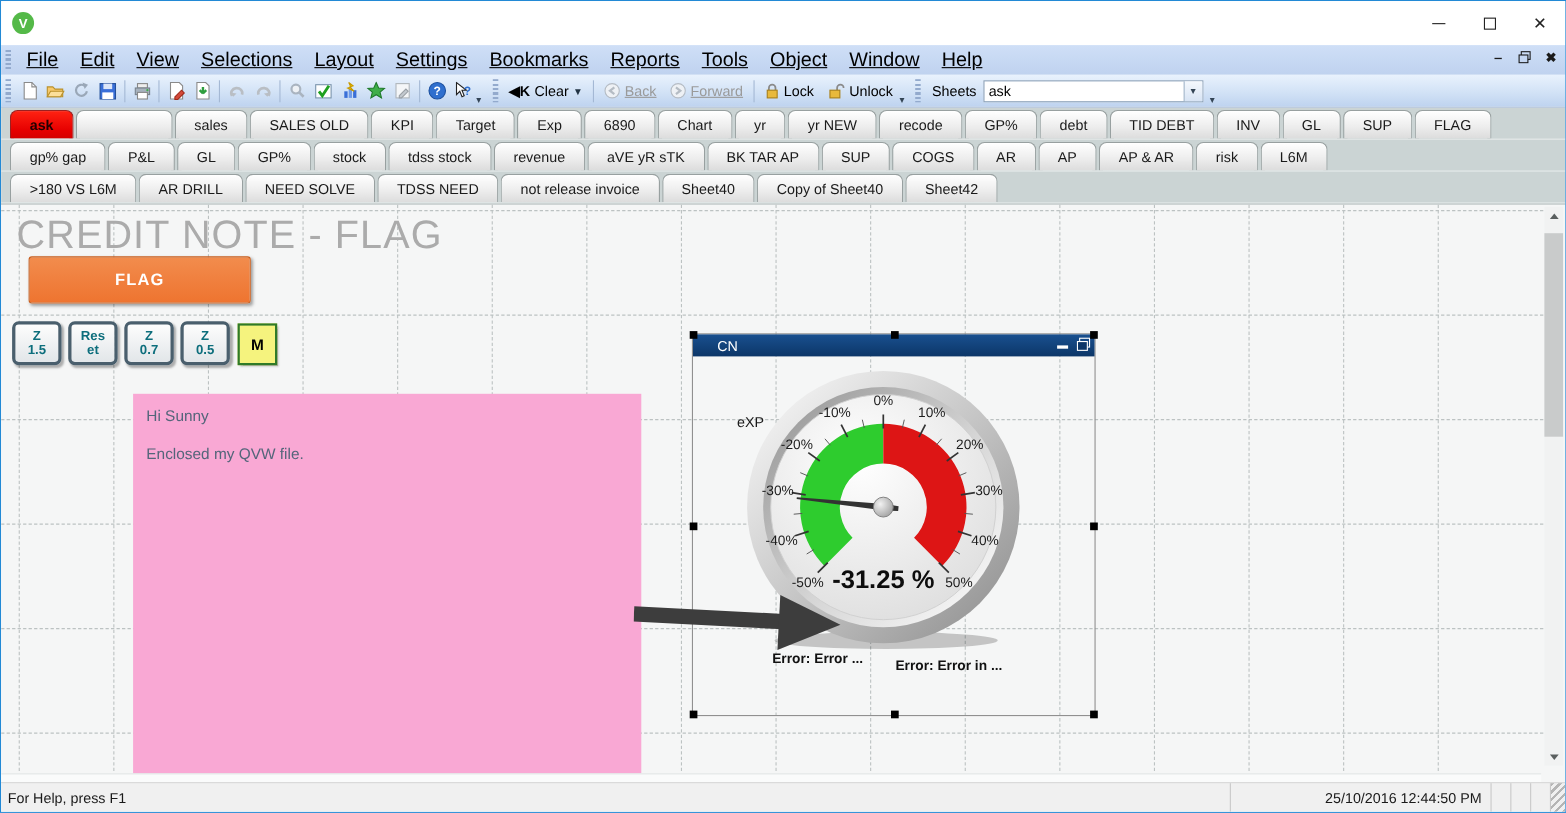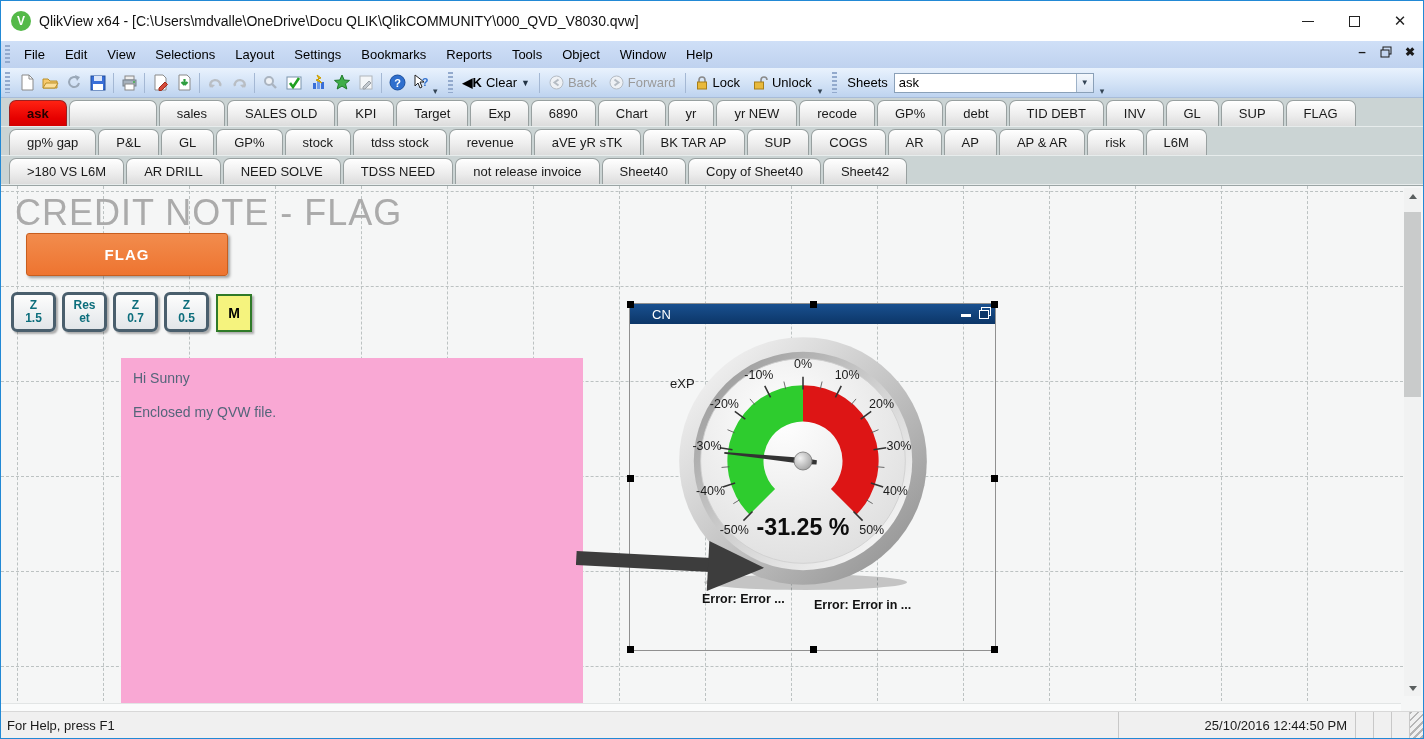--- a/index.html
+++ b/index.html
@@ -12,32 +12,32 @@
   .title-text { font-size:14px; color:#111; }
   .caption-btns { position:absolute; right:0; top:0; height:40px; display:flex; }
   .cap-btn { width:46px; height:40px; display:flex; align-items:center; justify-content:center; color:#222; font-size:15px; }
   .cap-btn .maxbox { width:11px; height:11px; border:1px solid #222; }
   .cap-btn .minline { width:12px; height:1px; background:#222; display:block; }
 
   
   .menubar { position:absolute; left:0; top:40px; width:100%; height:27px; background:linear-gradient(#cfdff7,#bfd2ef); display:flex; align-items:center; }
   .grip { width:5px; height:70%; margin:0 4px; background:repeating-linear-gradient(to bottom,#93aacd 0 2px,transparent 2px 4px); }
   .menu-items { display:flex; }
-  .menu-item { padding:4px 10px; font-size:13px; color:#000; cursor:default; }
+  .menu-item { padding:4px 10px; font-size:18px; color:#000; cursor:default;text-decoration:underline; }
   .mdi-ctrls { position:absolute; right:6px; top:4px; display:flex; gap:10px; align-items:center; }
   .mdi-btn { width:14px; height:14px; display:flex; align-items:center; justify-content:center; color:#1a1a1a; font-weight:bold; font-size:12px; }
 
   
   .toolbar { position:absolute; left:0; top:67px; width:100%; height:30px; background:linear-gradient(#e9f2fd,#d2e2f6 55%,#bed3ef); display:flex; align-items:center; border-bottom:1px solid #a8bcd8; }
   .tb-group { display:flex; align-items:center; height:26px; }
   .tb-btn { width:24px; height:24px; display:flex; align-items:center; justify-content:center; border-radius:2px; }
   .tb-sep { width:1px; height:20px; background:#a4b8d4; margin:0 3px; }
   .tb-more { font-size:9px; color:#345; padding:0 2px 0 0; margin-right:4px; align-self:flex-end; }
   .tb-label-btn { display:flex; align-items:center; gap:4px; padding:0 6px; height:24px; font-size:13px; color:#000; }
-  .tb-label-btn.disabled { color:#9a9a9a; }
+  .tb-label-btn.disabled { color:#9a9a9a;text-decoration:underline; }
   .clear-k { font-weight:bold; font-size:13px; color:#000; }
   .caret { font-size:9px; color:#234; }
   .sheets-combo { display:flex; align-items:center; gap:6px; padding:0 6px; }
   .sheets-label { font-size:13px; color:#000; }
   .combo { width:200px; height:20px; background:#fff; border:1px solid #8aa0b8; display:flex; align-items:center; position:relative; }
   .combo-value { font-size:13px; padding-left:4px; color:#000; flex:1; }
   .combo-arrow { width:17px; height:18px; background:linear-gradient(#f4f8fd,#d8e4f4); border-left:1px solid #9db2c8; display:flex; align-items:center; justify-content:center; font-size:8px; color:#345; }
 
   
   .tabstrip { position:absolute; left:0; top:97px; width:100%; height:88px; background:#cbd4d4; border-bottom:1px solid #9aa4a4; }
@@ -104,21 +104,20 @@
   .sb-grip { width:14px; background:repeating-linear-gradient(135deg,#b5b5b5 0 2px,transparent 2px 5px); }
   svg text { font-family:"Liberation Sans",sans-serif; }
 </style>
 </head>
 <body>
 
 <div class="window">
 
   <div class="titlebar">
     <div class="app-icon">V</div>
-    <div class="title-text">QlikView x64 - [C:\Users\mdvalle\OneDrive\Docu QLIK\QlikCOMMUNITY\000_QVD_V8030.qvw]</div>
     <div class="caption-btns">
       <div class="cap-btn">
           <span class="minline"></span>
         </div>
       <div class="cap-btn">
           <span class="maxbox"></span>
         </div>
       <div class="cap-btn">✕</div>
     </div>
   </div>

